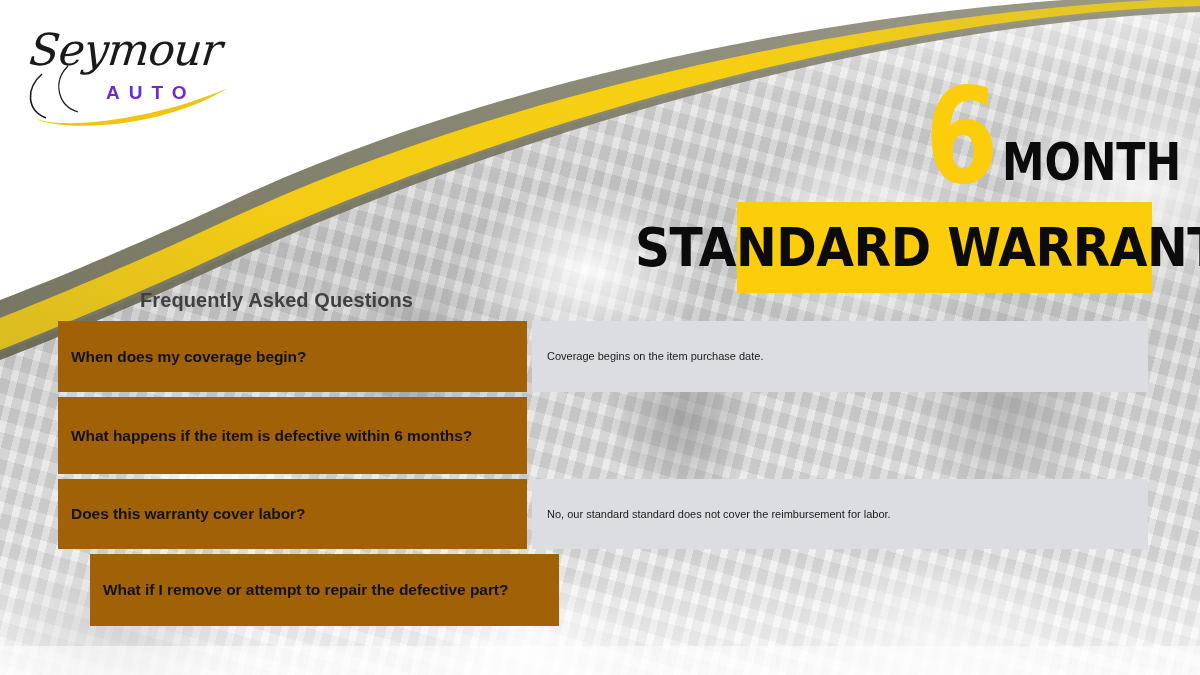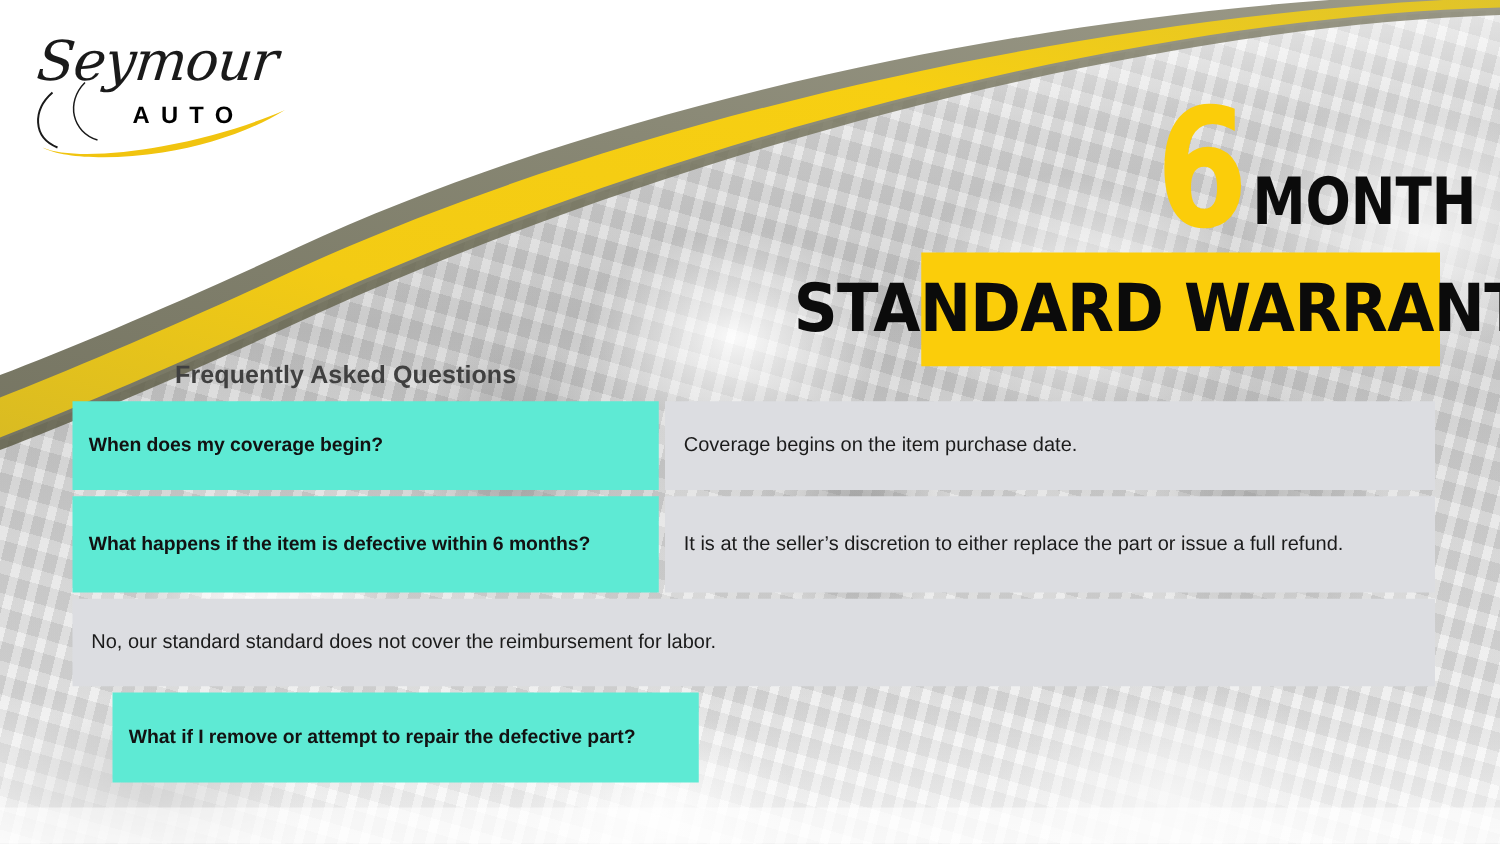--- a/index.html
+++ b/index.html
@@ -83,21 +83,21 @@
     white-space: nowrap;
   }
   .logo-auto {
     position: absolute;
     left: 84px;
     top: 60px;
     font-family: "Liberation Sans", sans-serif;
     font-size: 19px;
     font-weight: 700;
     letter-spacing: 9px;
-    color: #000000;
+    color: #6d28d9;
     white-space: nowrap;
   }
   .logo-art { position: absolute; left: 0; top: 0; width: 215px; height: 105px; }
 
   
   .months-wrap {
     position: absolute;
     left: 925px;
     top: 68px;
     display: flex;
@@ -178,41 +178,41 @@
     gap: 5px;
     flex: 0 0 auto;
   }
   .faq-row.r1 { height: 71px; }
   .faq-row.r2 { height: 77px; }
   .faq-row.r3 { height: 70px; }
   .faq-row.r4 { height: 72px; padding-left: 32px; }
 
   .faq-q {
     width: 469px;
-    background: #5eead4;
+    background: #a16207;
     display: flex;
     align-items: center;
     padding: 0 12px 0 13px;
   }
   .faq-q-text {
     font-size: 15.5px;
     font-weight: 700;
     color: #121212;
     line-height: 1.28;
     letter-spacing: -0.05px;
   }
   .faq-a {
     flex: 1;
     background: #dcdde1;
     display: flex;
     align-items: center;
     padding: 0 14px 0 15px;
   }
   .faq-a-text {
-    font-size: 16px;
+    font-size: 11px;
     font-weight: 400;
     color: #1b1b1b;
     line-height: 1.35;
     text-align: justify;
     text-align-last: left;
     width: 100%;
   }
 </style>
 </head>
 <body>
@@ -277,26 +277,26 @@
       </div>
       <div class="faq-a">
         <span class="faq-a-text">Coverage begins on the item purchase date.</span>
       </div>
     </div>
 
     <div class="faq-row r2">
       <div class="faq-q">
         <span class="faq-q-text">What happens if the item is defective within 6 months?</span>
       </div>
-      <div class="faq-a">
-        <span class="faq-a-text">It is at the seller’s discretion to either replace the part or issue a full refund.</span>
-      </div>
     </div>
 
     <div class="faq-row r3">
+      <div class="faq-q">
+        <span class="faq-q-text">Does this warranty cover labor?</span>
+      </div>
       <div class="faq-a">
         <span class="faq-a-text">No, our standard standard does not cover the reimbursement for labor.</span>
       </div>
     </div>
 
     <div class="faq-row r4">
       <div class="faq-q">
         <span class="faq-q-text">What if I remove or attempt to repair the defective part?</span>
       </div>
     </div>

